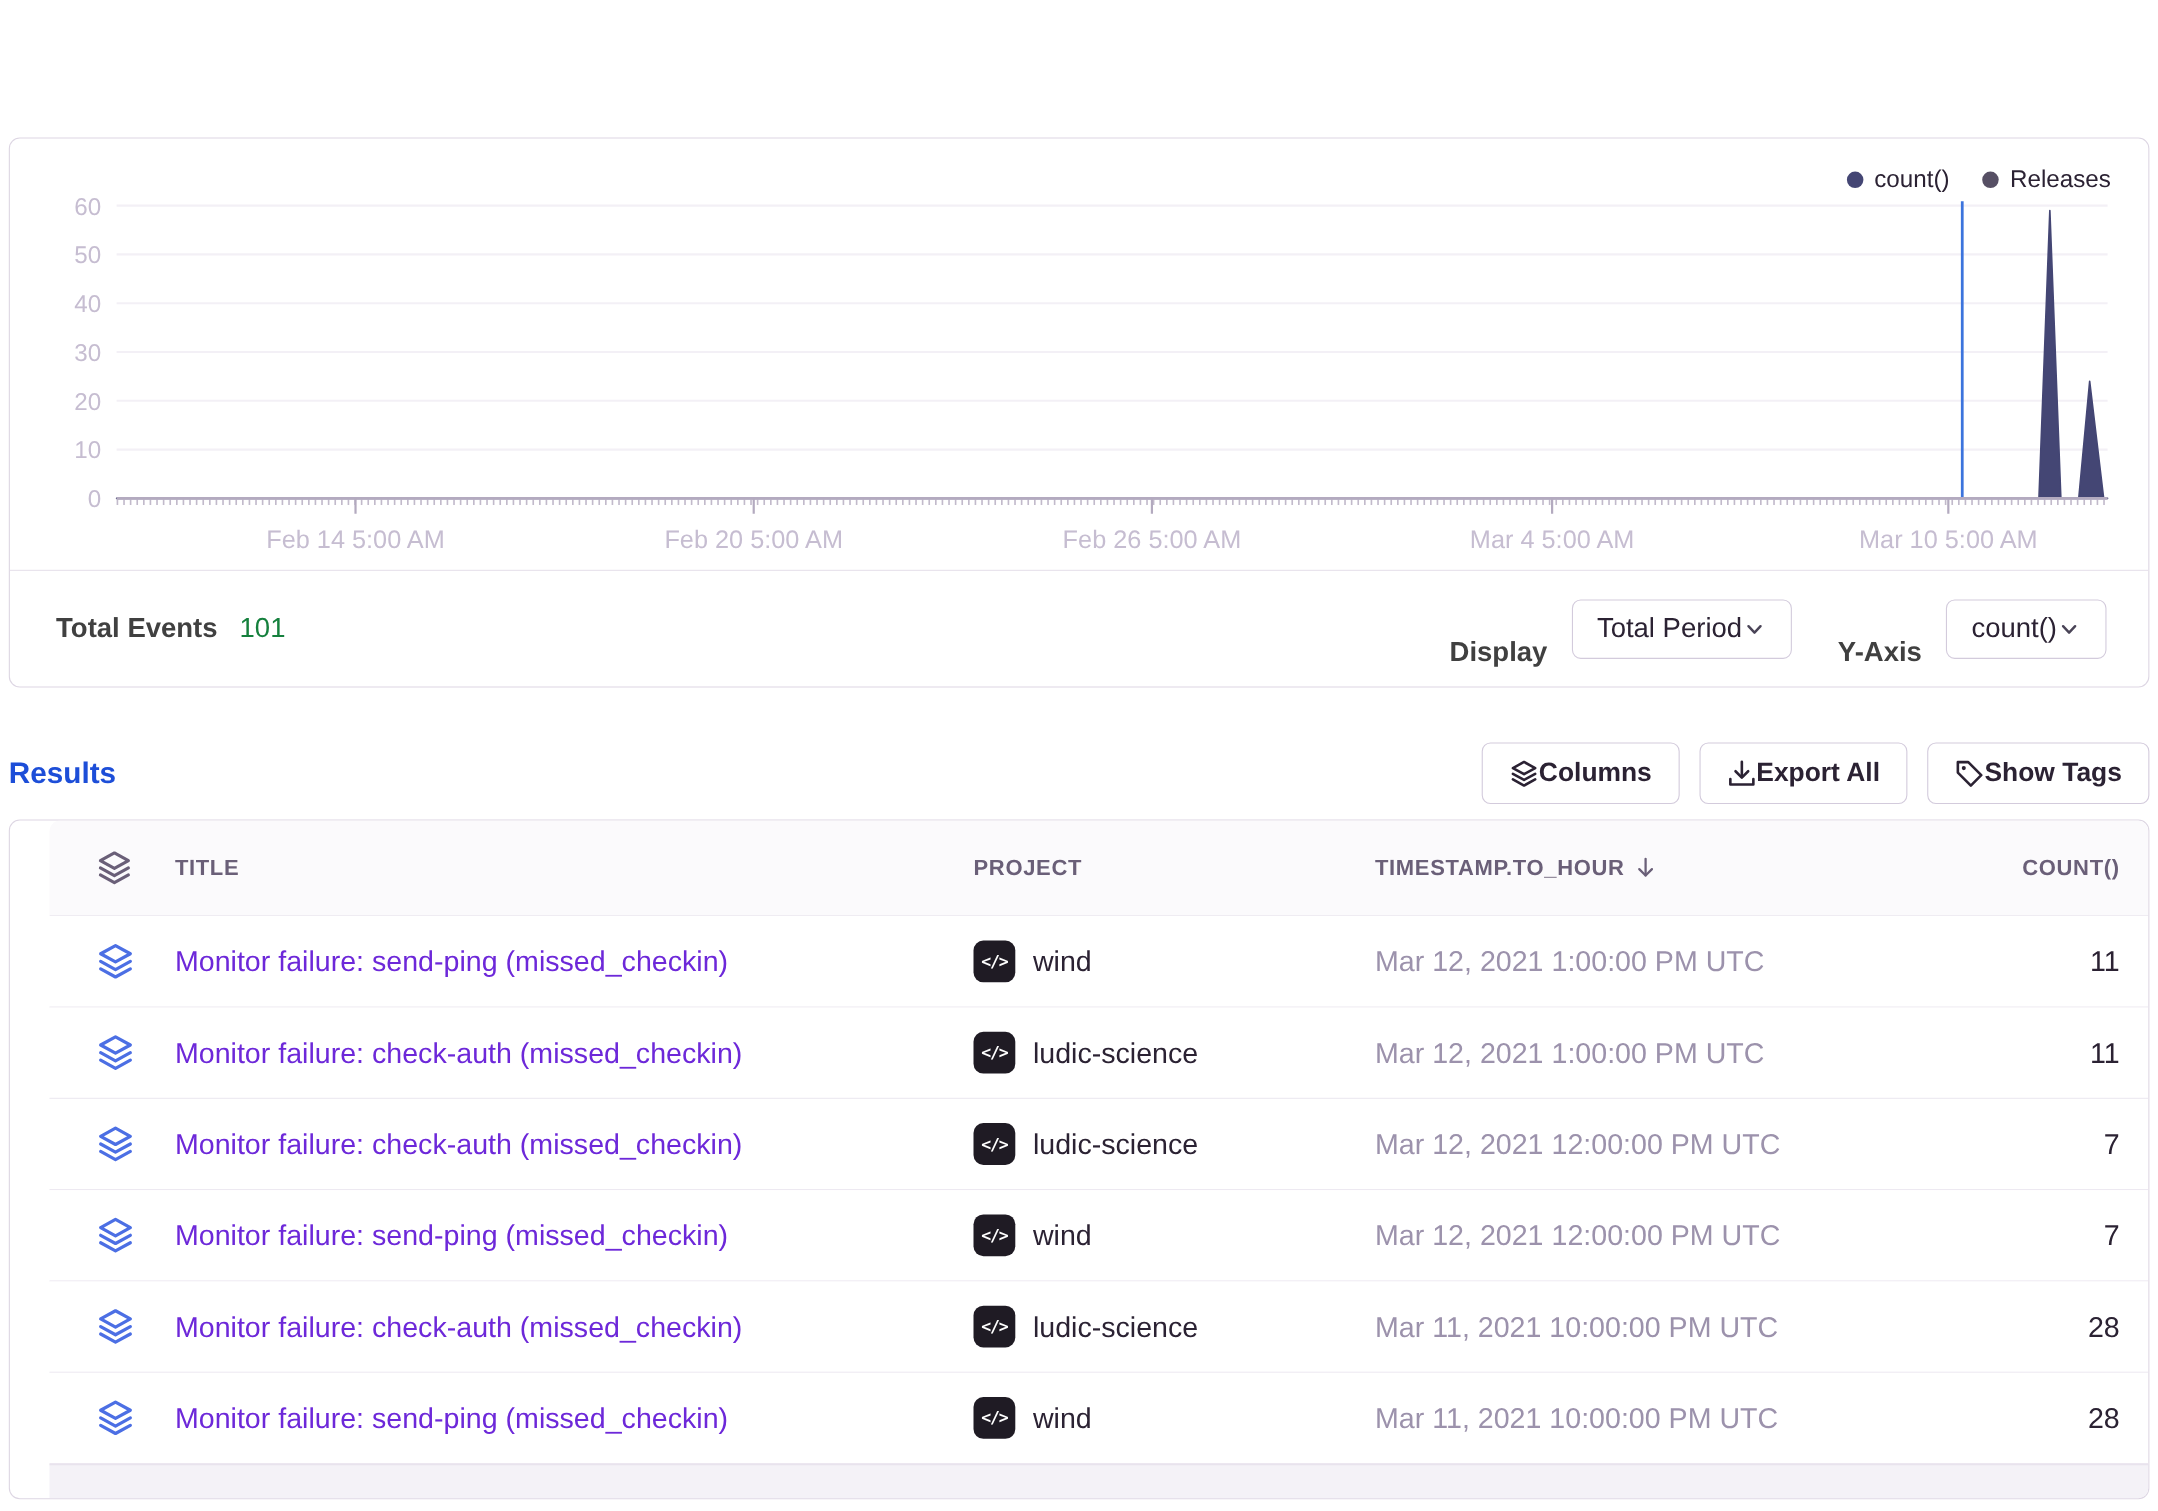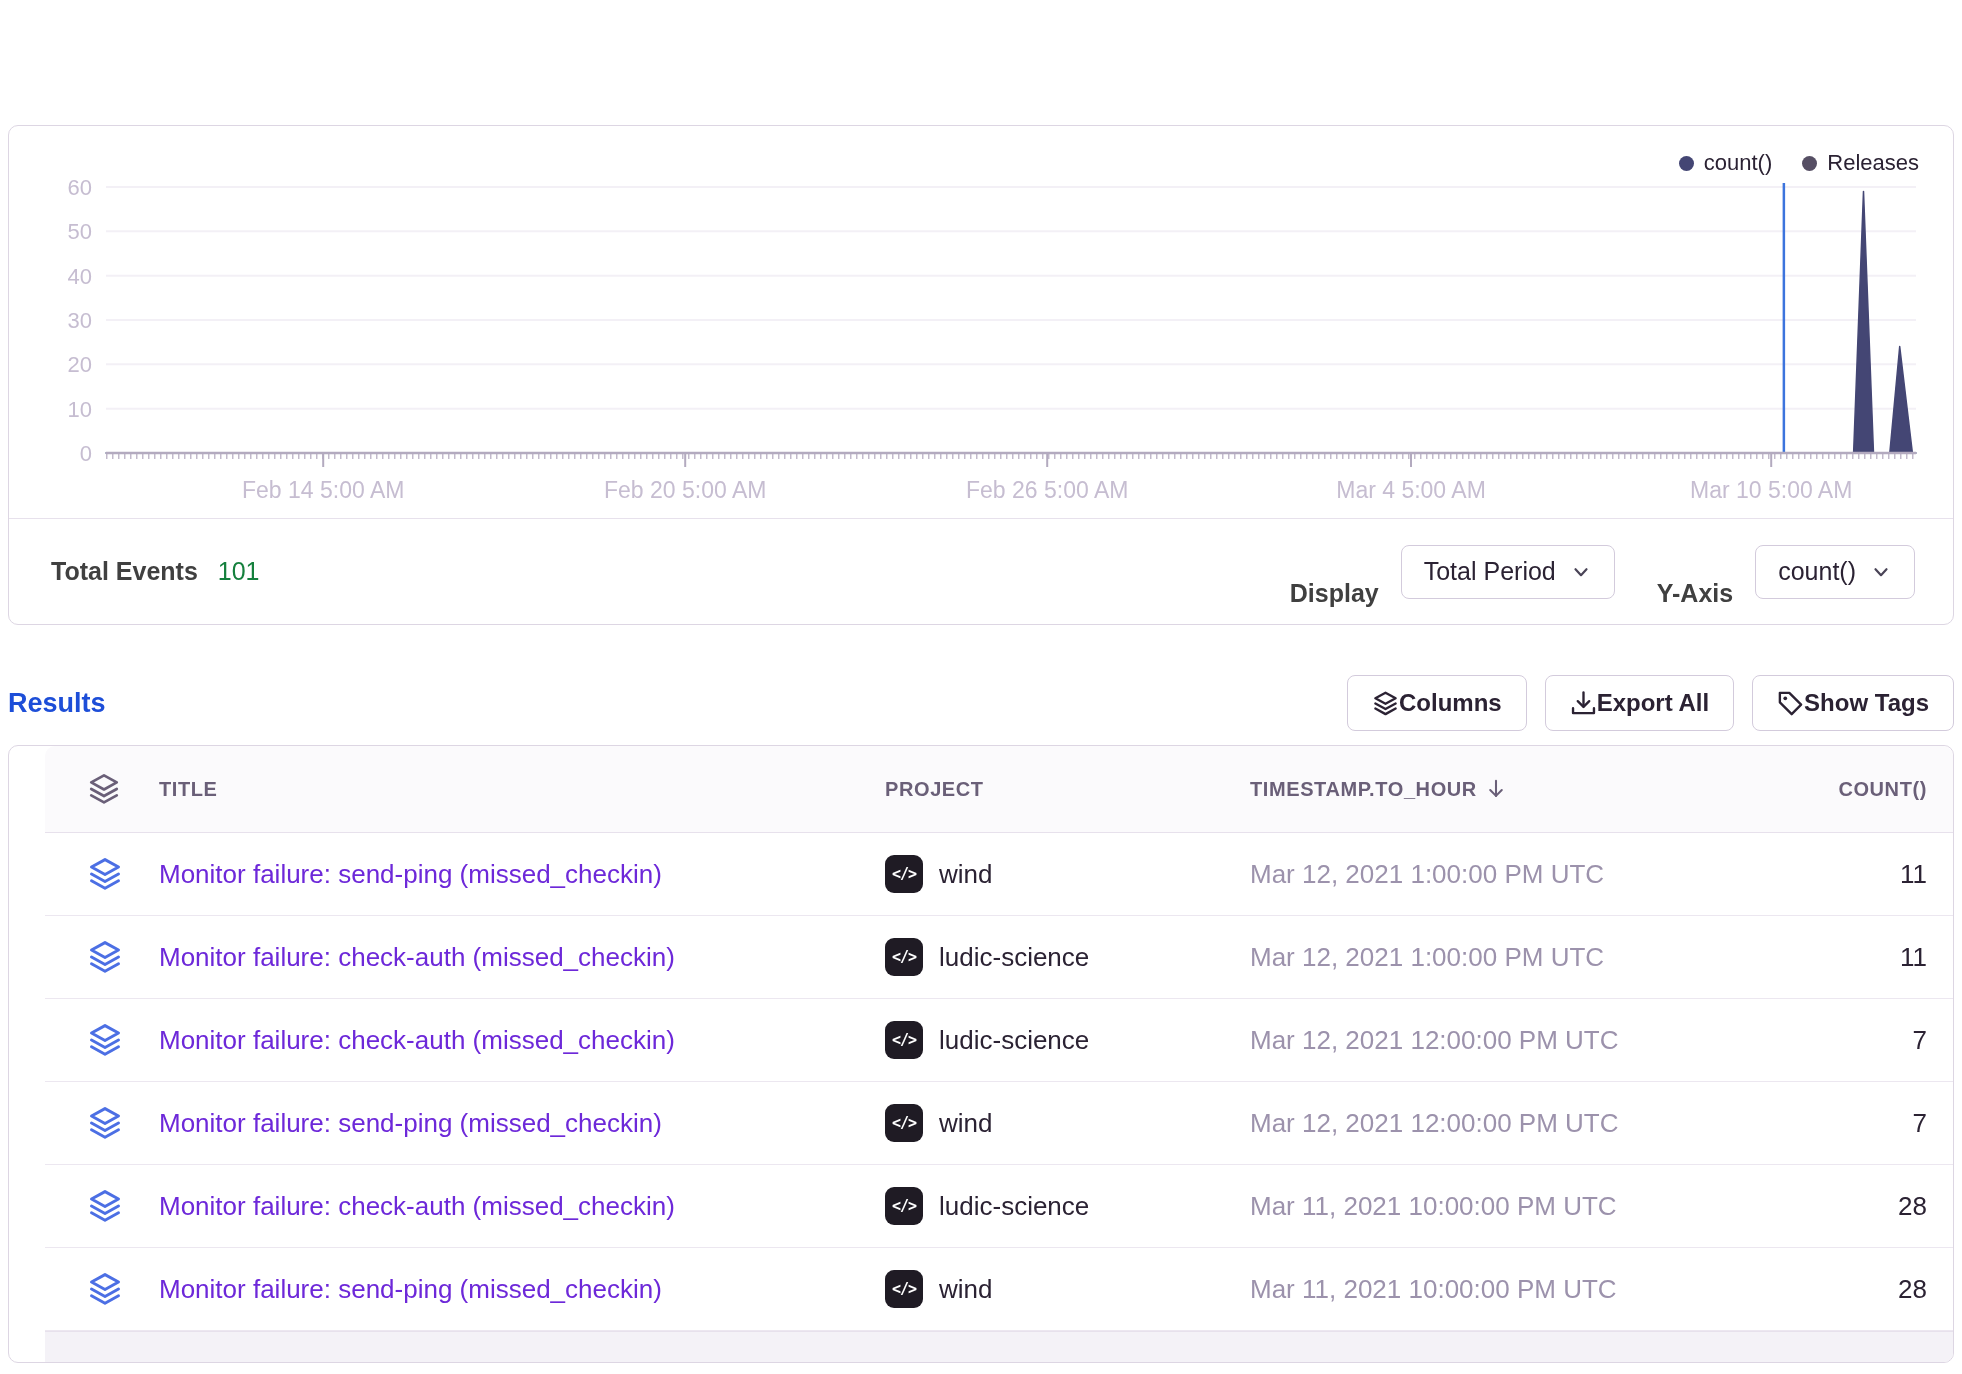--- a/index.html
+++ b/index.html
@@ -20,21 +20,21 @@
   .legend-dot{width:15px;height:15px;border-radius:50%;}
   .legend-dot.count{background:#444674;}
   .legend-dot.releases{background:#564f64;}
   .chart-svg{position:absolute;left:0;top:0;}
   .chart-footer{position:absolute;left:0;right:0;bottom:0;height:105px;border-top:1.5px solid #e7e1ec;display:flex;align-items:center;justify-content:space-between;padding:0 38px 0 42px;}
   .cf-left{display:flex;align-items:baseline;gap:20px;}
   .cf-label{font-weight:700;font-size:25px;color:#404040;}
   .cf-value{font-size:25px;color:#15803d;}
   .cf-right{display:flex;align-items:center;gap:22px;}
   .cf-right .cf-label{margin-left:20px;margin-top:44px;}
-  .dropdown{display:flex;align-items:center;gap:14px;height:54px;padding:0 22px;border:1.5px solid #d3cbdc;border-radius:8px;background:#fff;font-size:25px;color:#2b2233;cursor:pointer;}
+  .dropdown{display:flex;align-items:center;gap:0;height:54px;padding:0 22px;border:1.5px solid #d3cbdc;border-radius:8px;background:#fff;font-size:25px;color:#2b2233;cursor:pointer;}
 
   
   .results-bar{position:absolute;left:8px;top:672px;width:1946px;height:62px;display:flex;align-items:center;justify-content:space-between;}
   .results-title{font-size:27px;font-weight:700;color:#1d4ed8;}
   .btn-group{display:flex;gap:18px;}
   .btn{display:flex;align-items:center;height:56px;padding:0 24px;border:1.5px solid #d3cbdc;border-radius:8px;background:#fff;font-size:24px;font-weight:700;color:#2b2233;cursor:pointer;}
 
   
   .table-card{left:8px;top:745px;width:1946px;height:618px;overflow:hidden;padding-left:36px;}
   .thead,.trow{display:grid;grid-template-columns:72px 726px 365px 500px 1fr;align-items:center;padding:0 26px 0 42px;box-sizing:border-box;}

